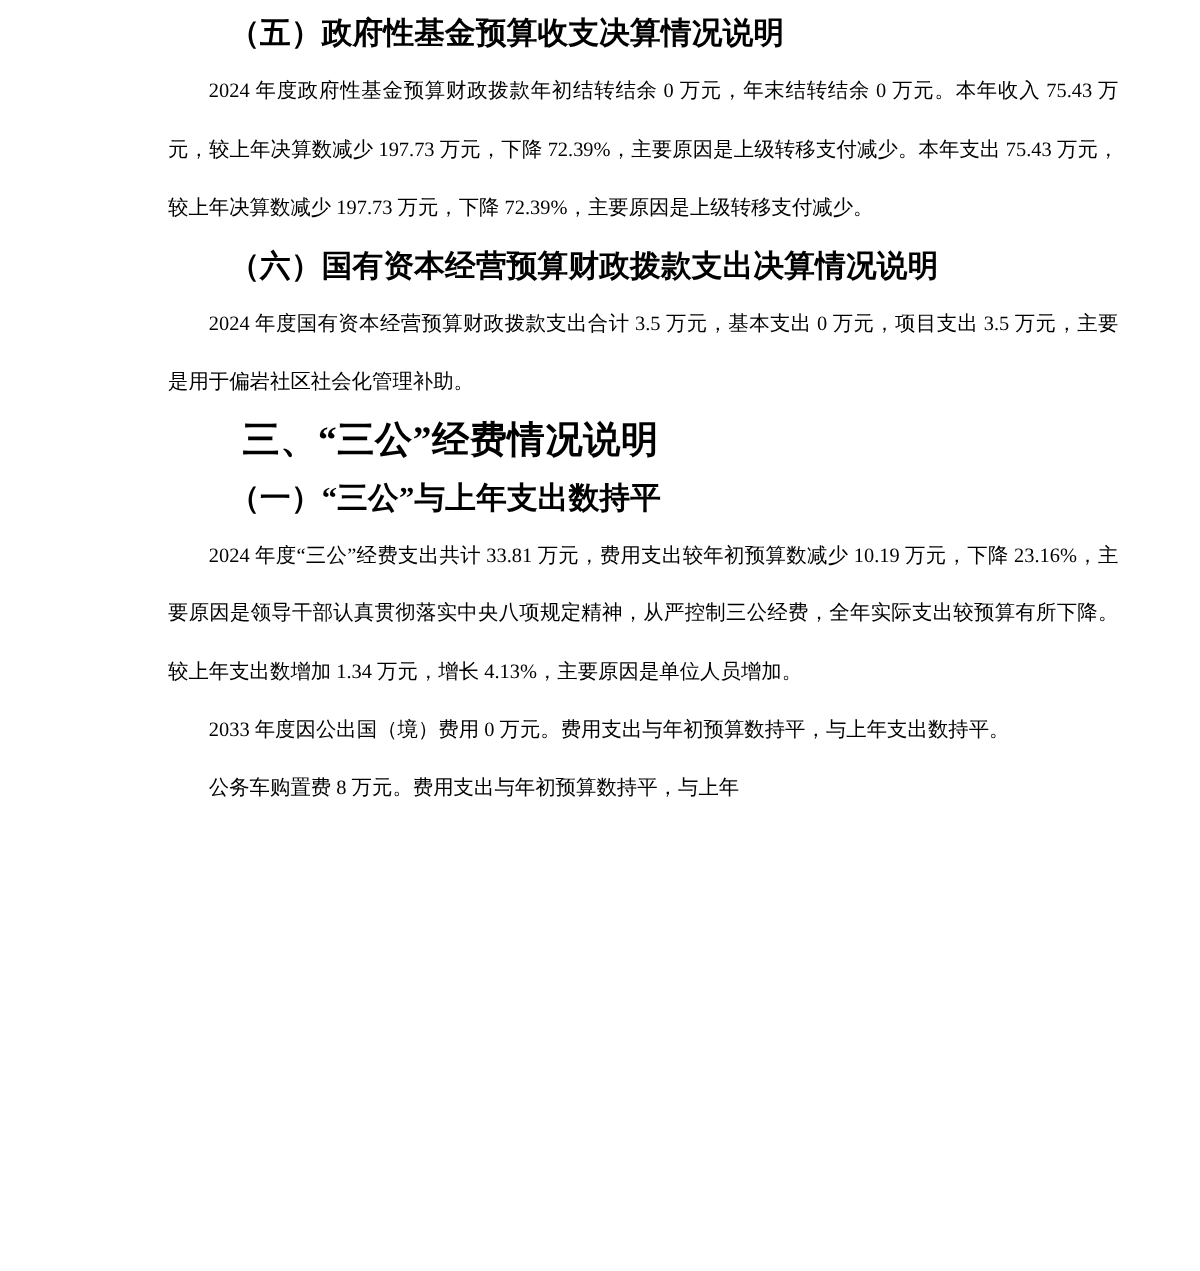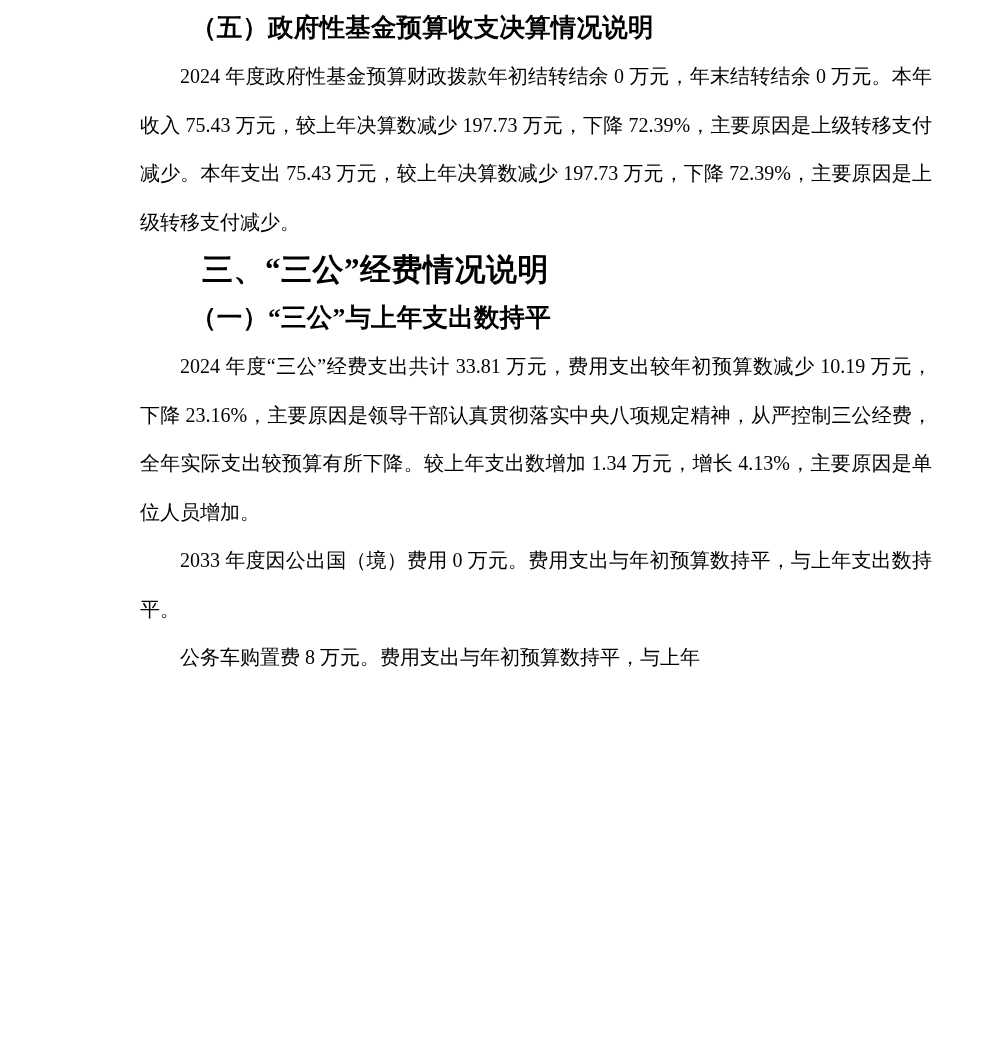--- a/index.html
+++ b/index.html
@@ -40,42 +40,44 @@
   .heading-major {
     font-family: "Liberation Serif", "DejaVu Serif", serif;
     font-weight: bold;
     font-size: 31px;
     line-height: 48px;
     text-indent: 2em;
     letter-spacing: 0.5px;
     white-space: nowrap;
   }
   .para {
-    font-size: 20px;
+    font-size: 17px;
     line-height: 48.5px;
     text-indent: 2em;
     text-align: justify;
     text-justify: inter-ideograph;
     letter-spacing: 0px;
   }
   .para-just {
     text-align-last: left;
   }
 </style>
 </head>
 <body>
 
 <div class="page">
   <div class="doc-body">
 
     <p class="heading">（五）政府性基金预算收支决算情况说明</p>
 
     <p class="para para-just">2024 年度政府性基金预算财政拨款年初结转结余 0 万元，年末结转结余 0 万元。本年收入 75.43 万元，较上年决算数减少 197.73 万元，下降 72.39%，主要原因是上级转移支付减少。本年支出 75.43 万元，较上年决算数减少 197.73 万元，下降 72.39%，主要原因是上级转移支付减少。</p>
 
+    <p class="heading">（六）国有资本经营预算财政拨款支出决算情况说明</p>
 
+    <p class="para para-just">2024 年度国有资本经营预算财政拨款支出合计 3.5 万元，基本支出 0 万元，项目支出 3.5 万元，主要是用于偏岩社区社会化管理补助。</p>
 
     <p class="heading-major">三、“三公”经费情况说明</p>
 
     <p class="heading">（一）“三公”与上年支出数持平</p>
 
     <p class="para para-just">2024 年度“三公”经费支出共计 33.81 万元，费用支出较年初预算数减少 10.19 万元，下降 23.16%，主要原因是领导干部认真贯彻落实中央八项规定精神，从严控制三公经费，全年实际支出较预算有所下降。较上年支出数增加 1.34 万元，增长 4.13%，主要原因是单位人员增加。</p>
 
 
     <p class="para para-just">2033 年度因公出国（境）费用 0 万元。费用支出与年初预算数持平，与上年支出数持平。</p>
 

